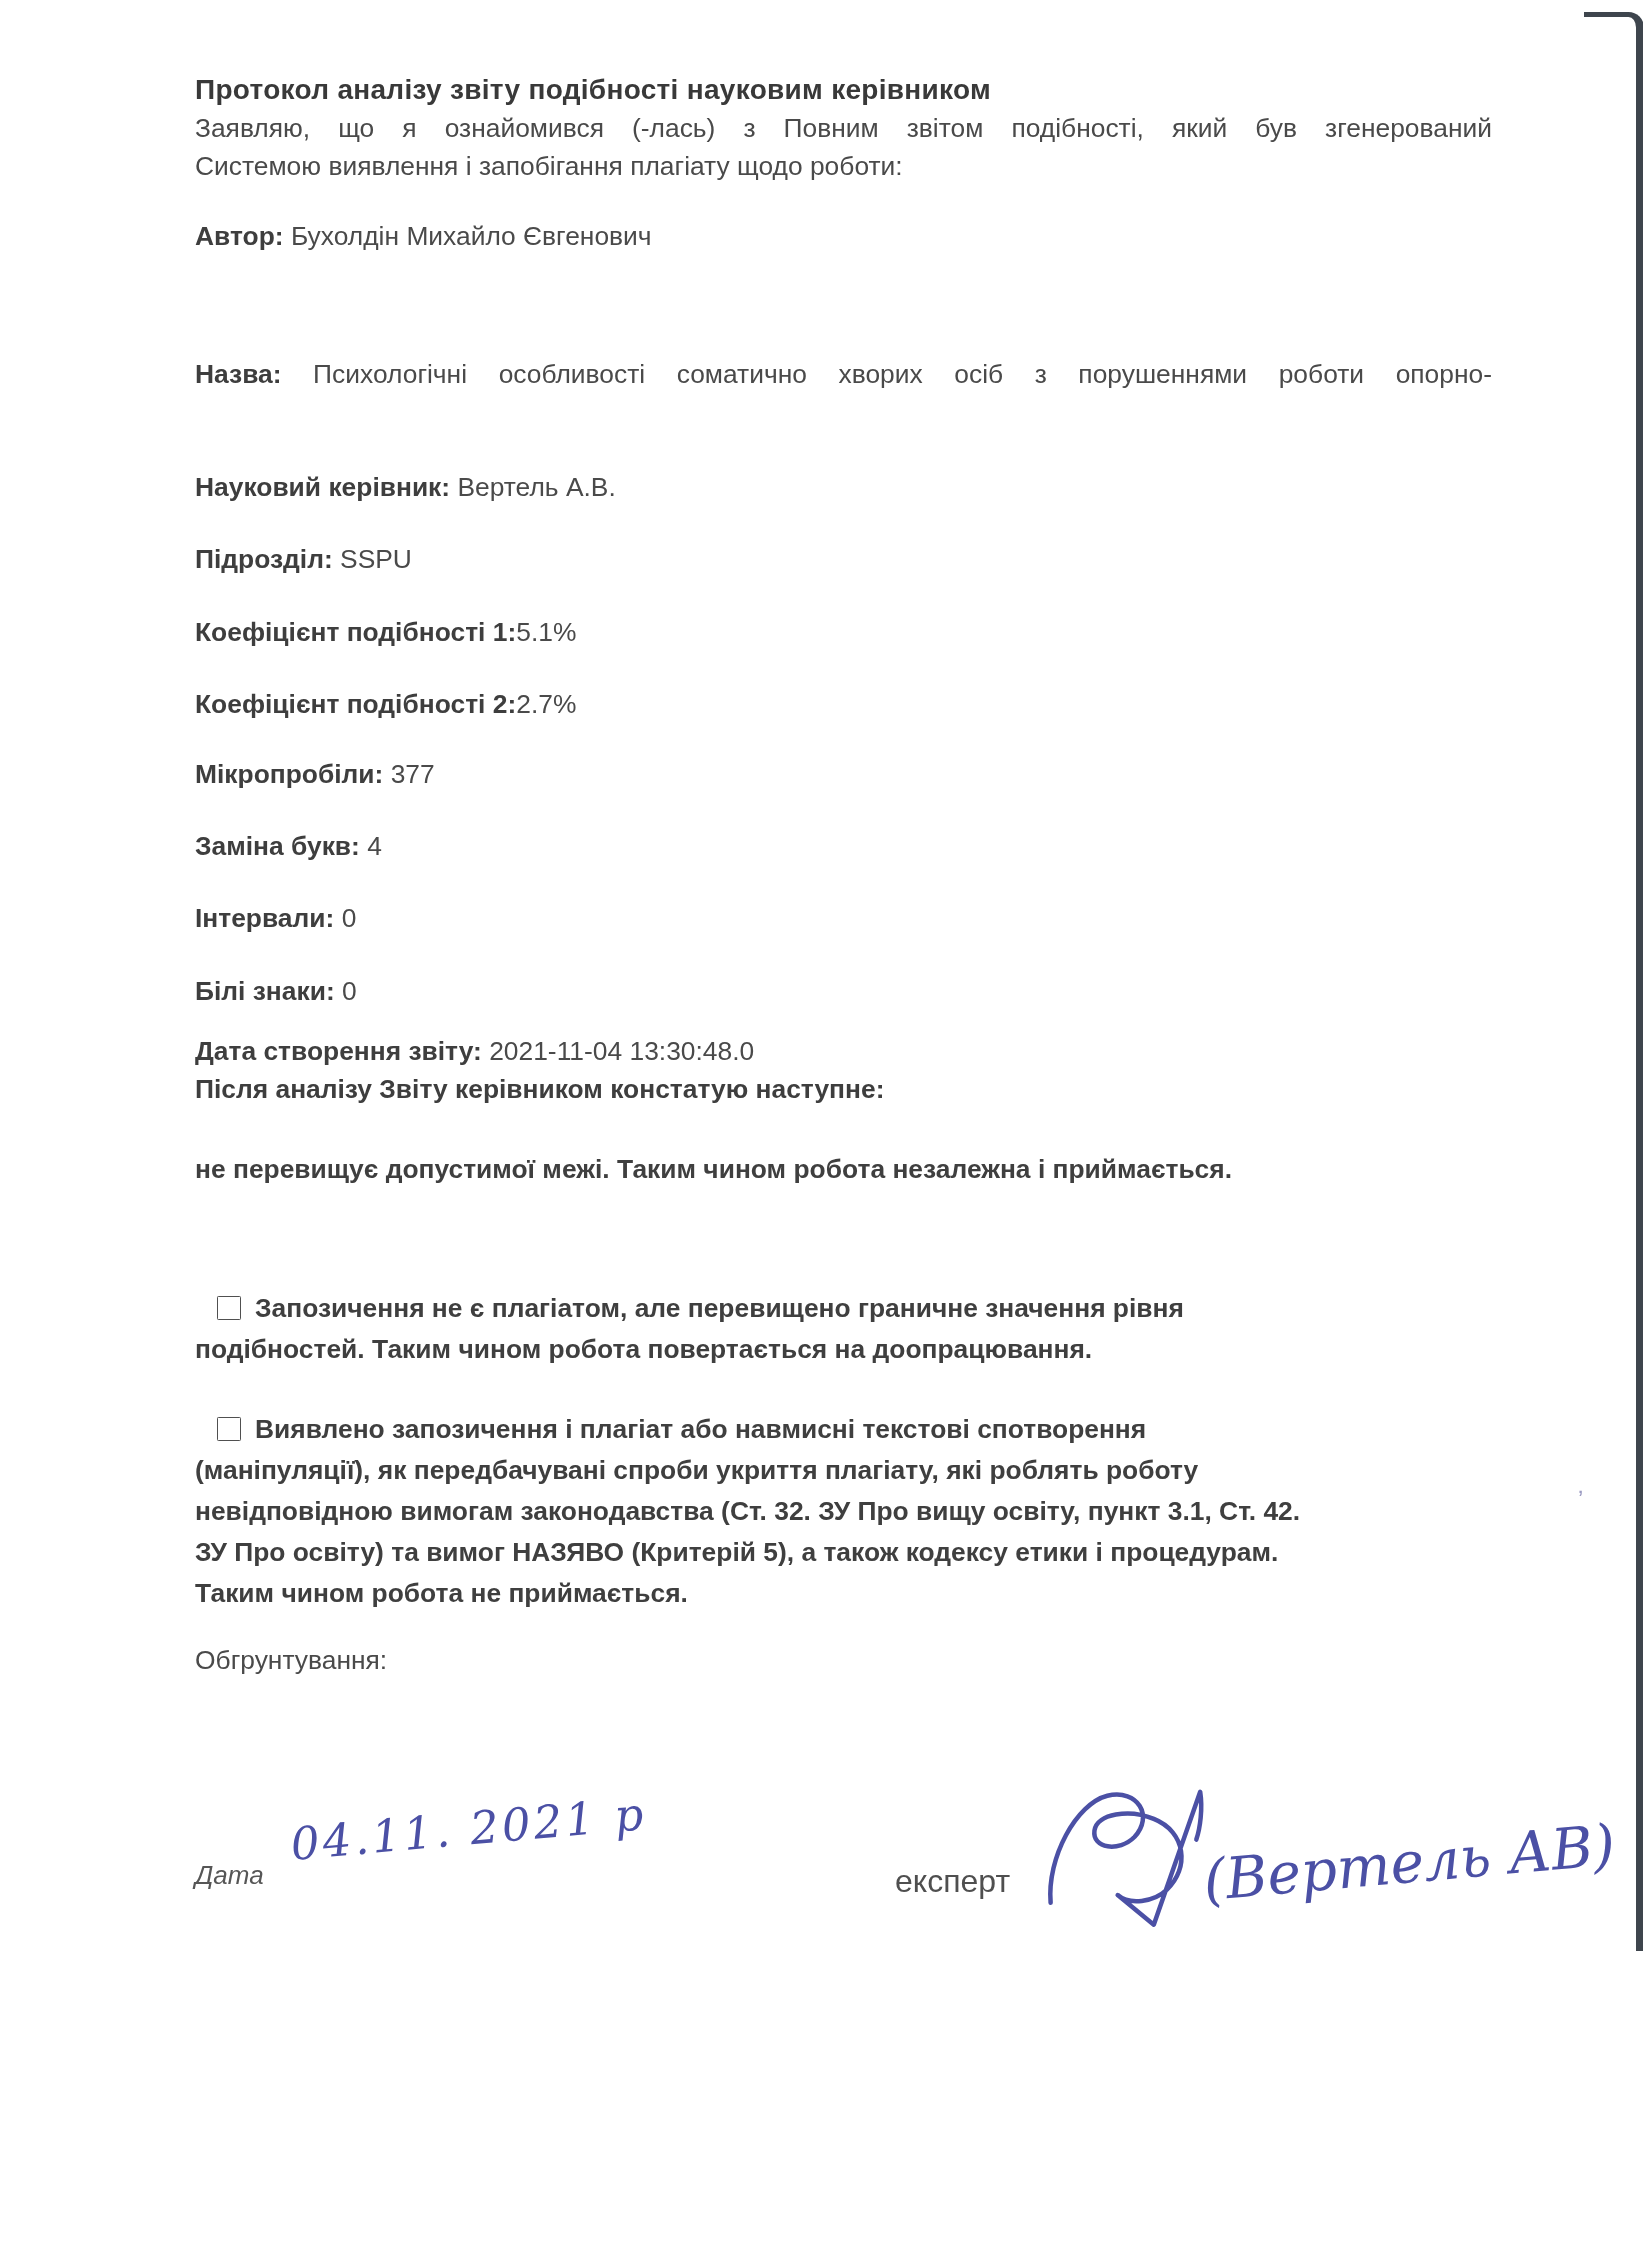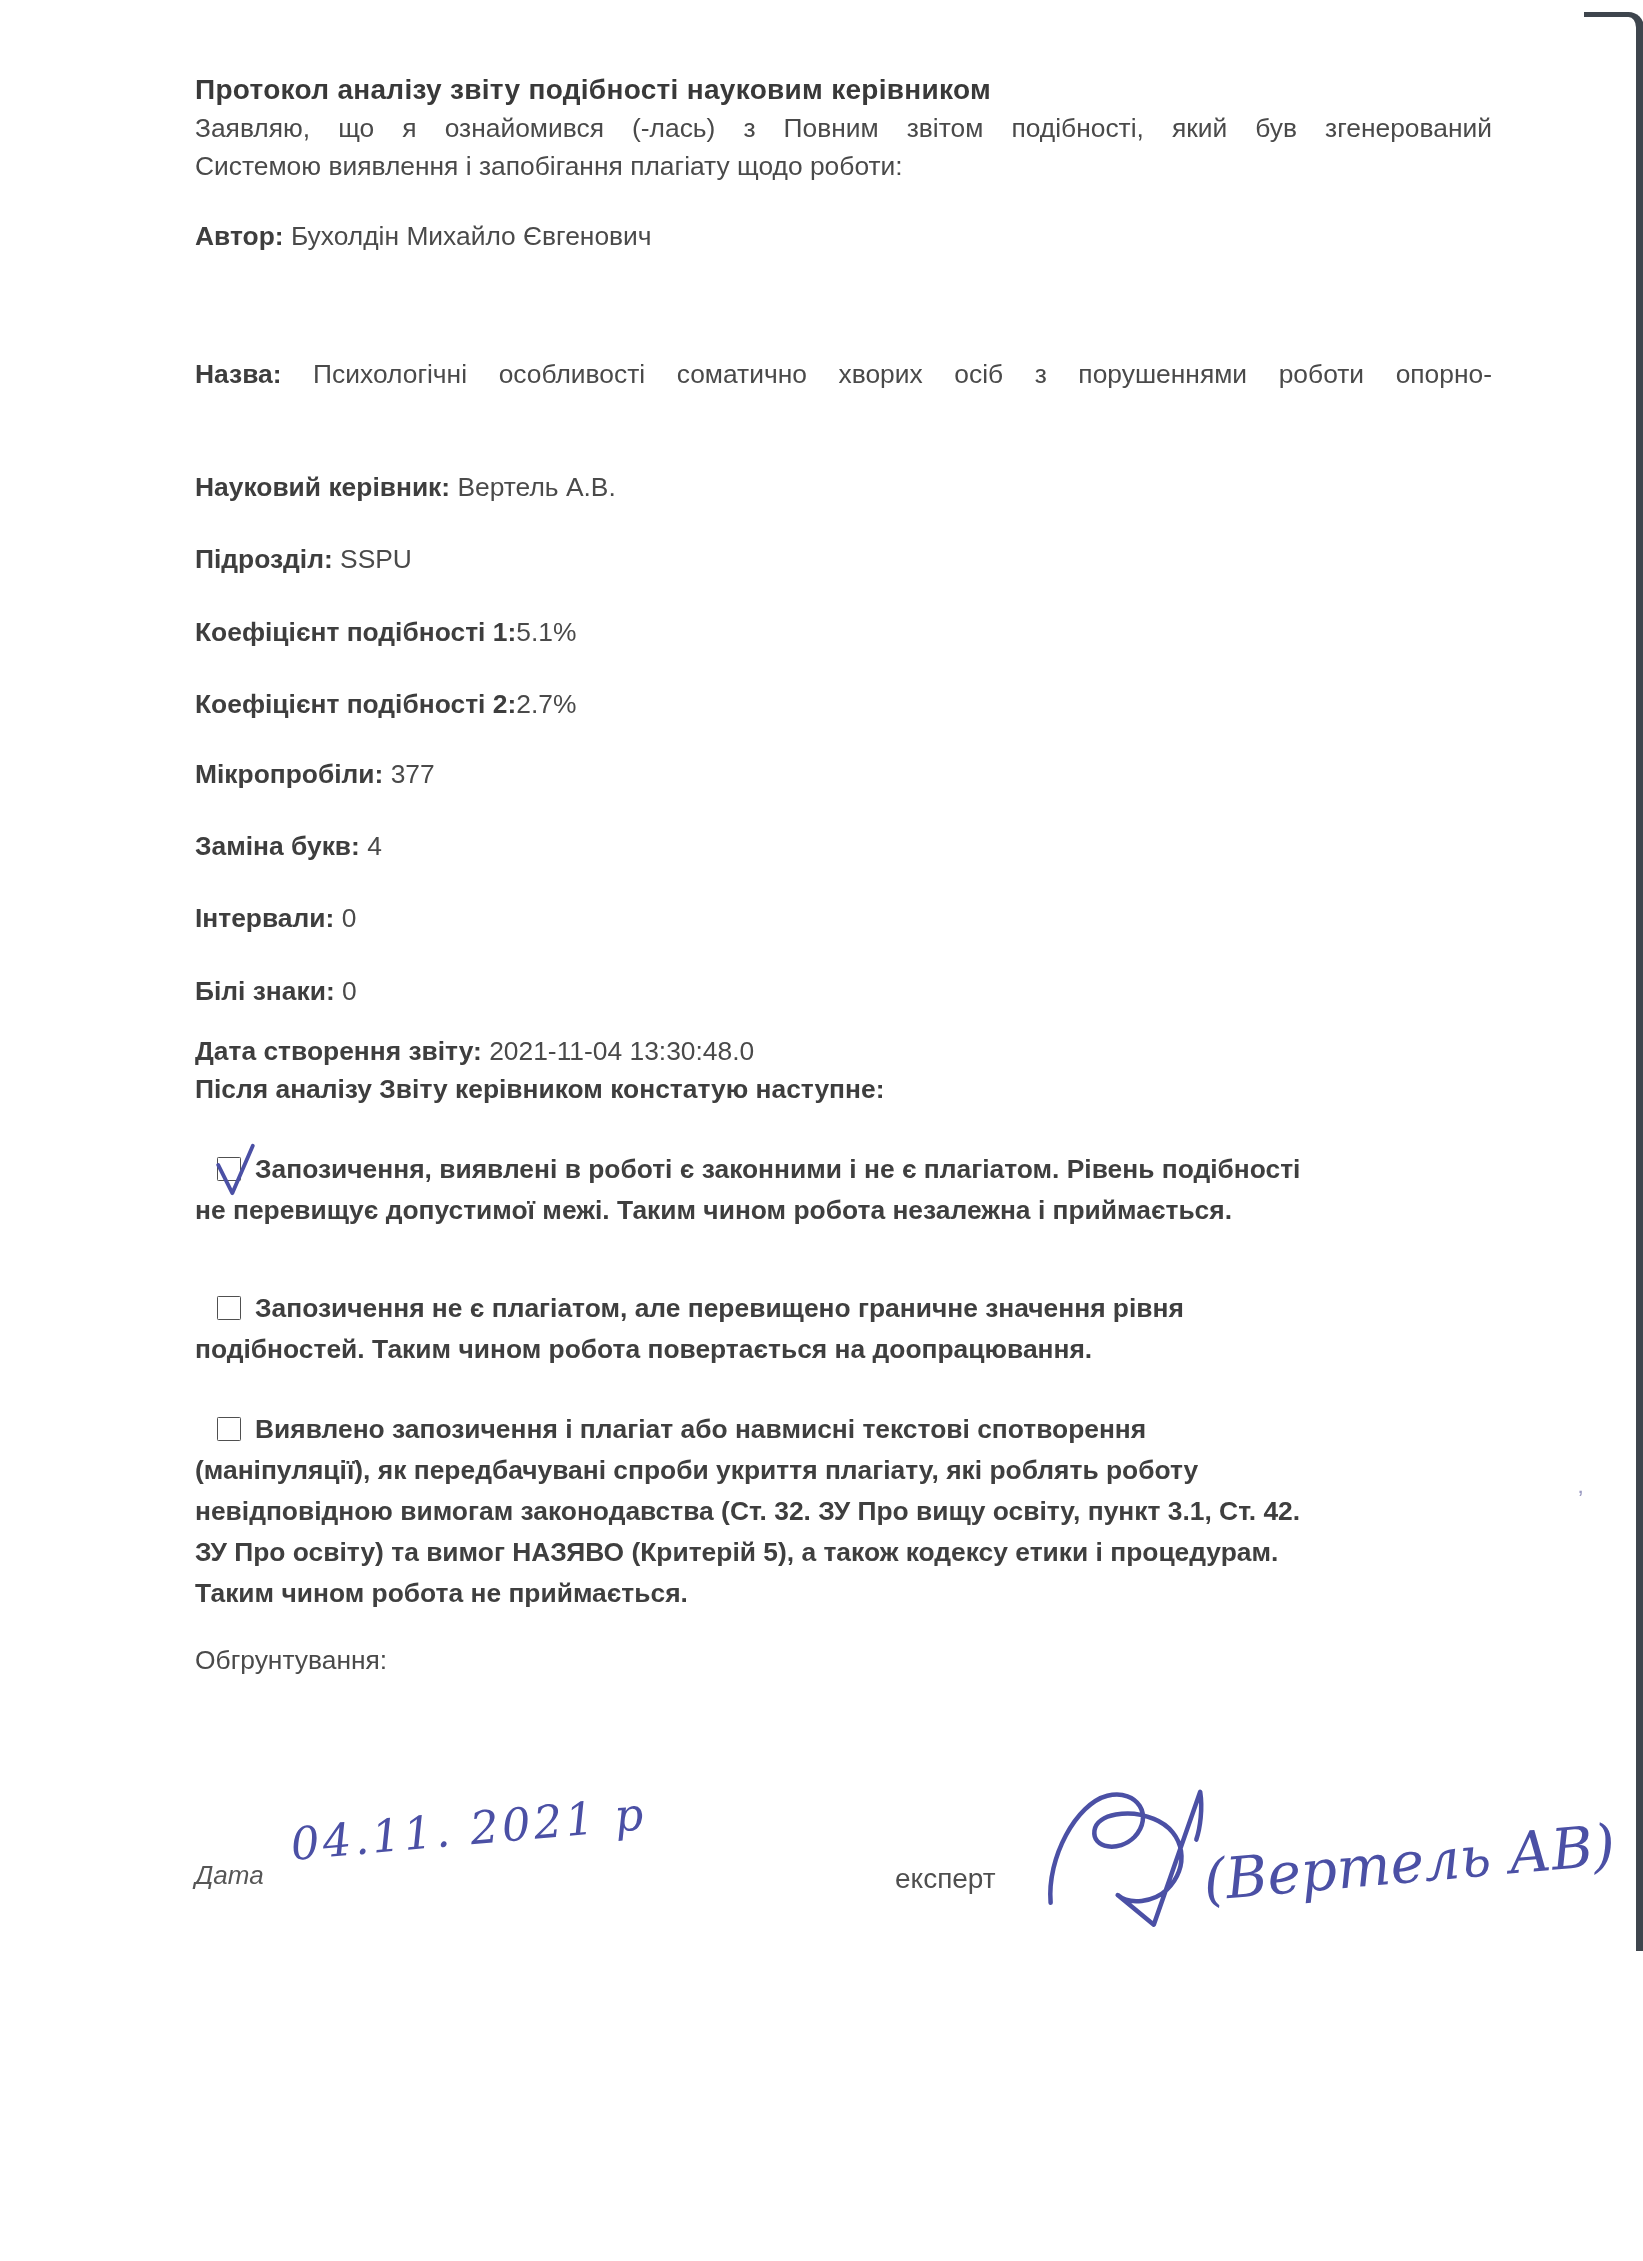--- a/index.html
+++ b/index.html
@@ -14,21 +14,21 @@
   .cb{display:inline-block;width:22px;height:22px;border:1.9px solid #505050;border-radius:1.3px;
       position:relative;vertical-align:-3.2px;margin:0 14px 0 22px;background:transparent;}
   .check-svg{position:absolute;left:-5.2px;top:-20.6px;overflow:visible;}
   .edge{position:absolute;left:1584px;top:12.2px;right:0;bottom:0;
         border-top:5.8px solid var(--edge,#3e454d);border-right:8.4px solid var(--edge,#3e454d);
         border-top-right-radius:15.5px;}
   .hand{font-family:"DejaVu Serif","Liberation Serif",serif;font-style:italic;color:var(--ink,#4b50a5);}
   .date-label{left:195px;top:1860px;font-size:26px;font-style:italic;color:#565656;}
   .date-hand{left:291px;top:1818px;font-size:45px;letter-spacing:3.2px;transform:rotate(-5deg);
              transform-origin:left center;white-space:nowrap;}
-  .expert-label{left:895px;top:1863px;font-size:28px;color:#4f4f4f;}
+  .expert-label{left:895px;top:1863px;font-size:32px;color:#4f4f4f;}
   .sig{left:1030px;top:1766px;}
   .sig text{font-style:italic;font-family:"DejaVu Serif","Liberation Serif",serif;}
   .stray{left:1578px;top:1486px;font-size:24.5px;color:#8a8ab8;opacity:.85;}
 </style>
 </head>
 <body>
 
 <div class="page">
 
   <div class="edge"></div>
@@ -79,23 +79,20 @@
     <span class="b">Білі знаки:</span><span> 0</span>
   </div>
 
   <div class="row" style="top:1033px">
     <span class="b">Дата створення звіту:</span><span> 2021-11-04 13:30:48.0</span>
   </div>
 
   <div class="row b" style="top:1071px">Після аналізу Звіту керівником констатую наступне:</div>
 
   <div class="opt" style="top:1149px">
-    <div><span class="cb"><svg class="check-svg" width="45" height="59" viewBox="0 0 70 92">
-            <path d="M8,42 L30,86 L62,12" fill="none" style="stroke:var(--ink,#4b50a5)" stroke-width="6" stroke-linecap="round" stroke-linejoin="round"></path>
-          </svg></span><span>Запозичення, виявлені в роботі є законними і не є плагіатом. Рівень подібності</span></div>
     <div>не перевищує допустимої межі. Таким чином робота незалежна і приймається.</div>
   </div>
 
   <div class="opt" style="top:1288px">
     <div><span class="cb"></span><span>Запозичення не є плагіатом, але перевищено граничне значення рівня</span></div>
     <div>подібностей. Таким чином робота повертається на доопрацювання.</div>
   </div>
 
   <div class="opt" style="top:1409px">
     <div><span class="cb"></span><span>Виявлено запозичення і плагіат або навмисні текстові спотворення</span></div>

